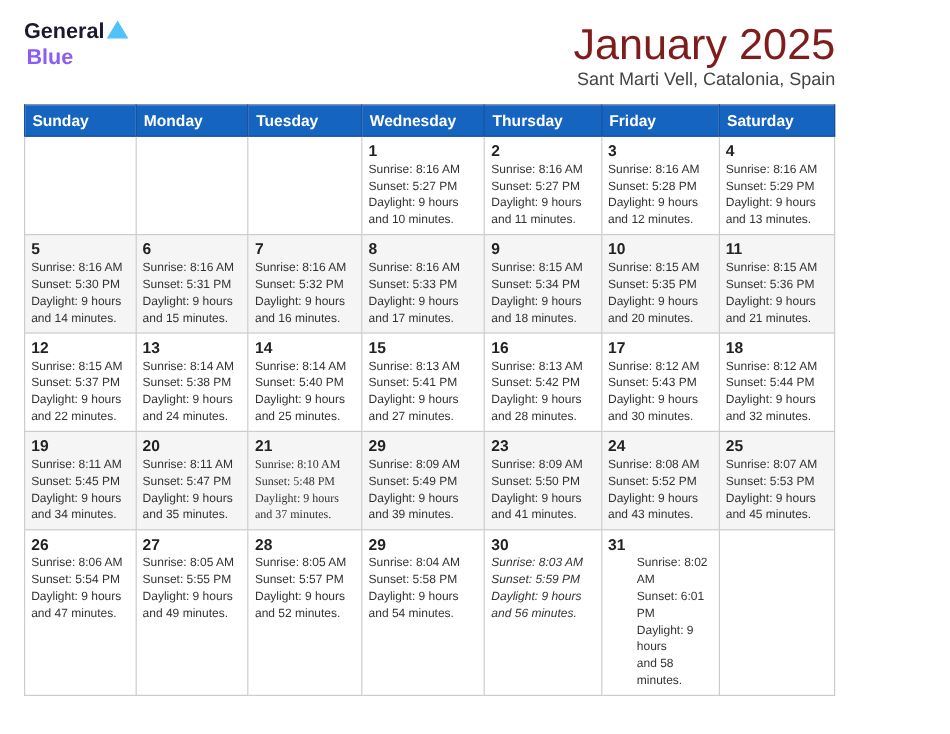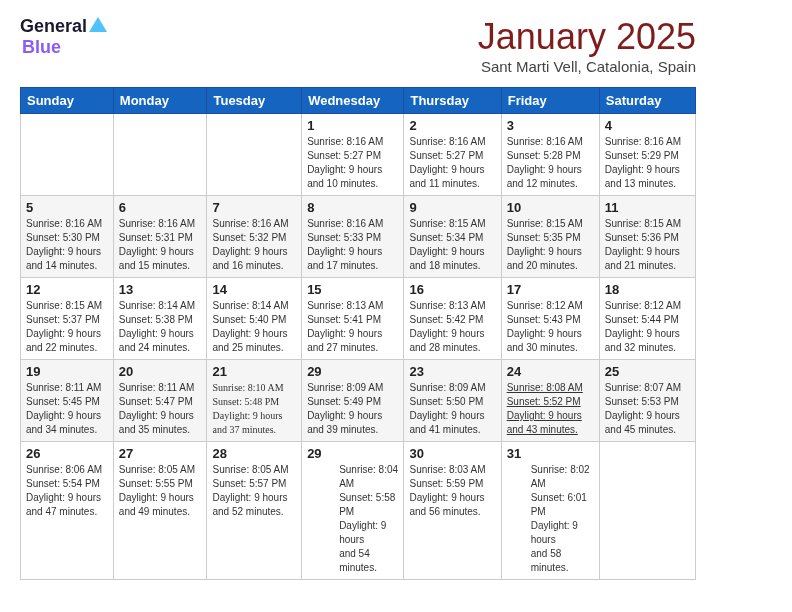--- a/index.html
+++ b/index.html
@@ -216,21 +216,21 @@
           </td>
           <td>
             <div class="day-num">23</div>
             <div class="day-info" style="white-space: pre-line;">Sunrise: 8:09 AM
 Sunset: 5:50 PM
 Daylight: 9 hours
 and 41 minutes.</div>
           </td>
           <td>
             <div class="day-num">24</div>
-            <div class="day-info" style="white-space: pre-line; text-decoration: underline;">Sunrise: 8:08 AM
+            <div class="day-info" style="white-space: pre-line;">Sunrise: 8:08 AM
 Sunset: 5:52 PM
 Daylight: 9 hours
 and 43 minutes.</div>
           </td>
           <td>
             <div class="day-num">25</div>
             <div class="day-info" style="white-space: pre-line;">Sunrise: 8:07 AM
 Sunset: 5:53 PM
 Daylight: 9 hours
 and 45 minutes.</div>
@@ -253,28 +253,28 @@
           </td>
           <td>
             <div class="day-num">28</div>
             <div class="day-info" style="white-space: pre-line;">Sunrise: 8:05 AM
 Sunset: 5:57 PM
 Daylight: 9 hours
 and 52 minutes.</div>
           </td>
           <td>
             <div class="day-num">29</div>
-            <div class="day-info" style="white-space: pre-line; margin-left: 32px;">Sunrise: 8:04 AM
+            <div class="day-info" style="white-space: pre-line;">Sunrise: 8:04 AM
 Sunset: 5:58 PM
 Daylight: 9 hours
 and 54 minutes.</div>
           </td>
           <td>
             <div class="day-num">30</div>
-            <div class="day-info" style="white-space: pre-line;">Sunrise: 8:03 AM
+            <div class="day-info" style="white-space: pre-line; font-style: italic;">Sunrise: 8:03 AM
 Sunset: 5:59 PM
 Daylight: 9 hours
 and 56 minutes.</div>
           </td>
           <td>
             <div class="day-num">31</div>
             <div class="day-info" style="white-space: pre-line; margin-left: 24px;">Sunrise: 8:02 AM
 Sunset: 6:01 PM
 Daylight: 9 hours
 and 58 minutes.</div>

